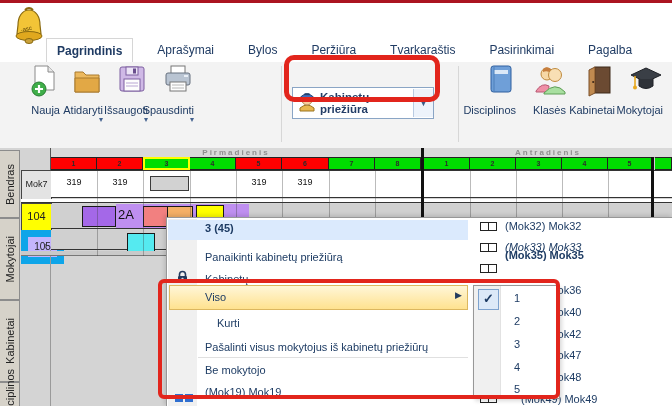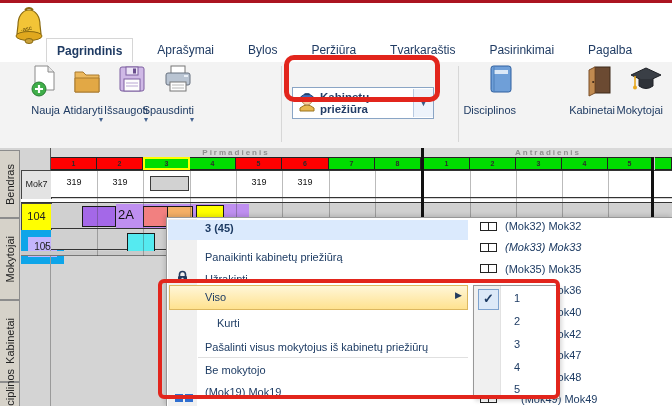--- a/index.html
+++ b/index.html
@@ -150,20 +150,31 @@
     <div class="rbtn" style="left:462px;">
       <span>
         <svg width="30" height="34" viewBox="0 0 30 34">
           <rect x="5" y="2" width="20" height="26" rx="2.5" fill="#6f9fd8" stroke="#2f5f9f"></rect>
           <rect x="8" y="6" width="14" height="4" fill="#dbe8f7"></rect>
           <path d="M8 2 L8 28" stroke="#4d7fb9"></path>
         </svg></span>
       <div class="lbl">Disciplinos</div>
     </div>
 
+    <div class="rbtn" style="left:512px;">
+      <span>
+        <svg width="32" height="34" viewBox="0 0 32 34">
+          <circle cx="13" cy="10" r="6" fill="#f6d8a6" stroke="#c08a3e"></circle>
+          <path d="M9 5 q4 -4 9 1 l-1 3 q-4 -3 -8 -1 Z" fill="#c77f3e"></path>
+          <path d="M2 27 Q8 18 15 22 L14 28 L2 28 Z" fill="#ef8fa6" stroke="#b85a74"></path>
+          <circle cx="21" cy="11" r="6.5" fill="#f8dfb4" stroke="#c08a3e"></circle>
+          <path d="M10 29 Q21 17 31 28 L31 30 L10 30 Z" fill="#a8dfa0" stroke="#5f9e57"></path>
+        </svg></span>
+      <div class="lbl">Klasės</div>
+    </div>
 
     <div class="rbtn" style="left:561px;">
       <span>
         <svg width="30" height="34" viewBox="0 0 30 34">
           <rect x="10" y="3" width="15" height="26" fill="#6b4a32" stroke="#3f2a1a"></rect>
           <path d="M10 3 L4 6 L4 32 L10 29 Z" fill="#c08a50" stroke="#7a4f28"></path>
           <circle cx="8.2" cy="18" r="1.1" fill="#3f2a1a"></circle>
         </svg></span>
       <div class="lbl">Kabinetai</div>
     </div>
@@ -268,21 +279,21 @@
     <div class="mi" style="top:4px;font-weight:bold;">3 (45)</div>
 
     <div class="mi" style="top:33px;">Panaikinti kabinetų priežiūrą</div>
 
     <div class="abs" style="left:9px;top:52px;">
       <svg width="13" height="15" viewBox="0 0 13 15">
         <path d="M3.5 6 V4.5 a3 3 0 0 1 6 0 V6" fill="none" stroke="#223a5e" stroke-width="1.6"></path>
         <rect x="2" y="6" width="9" height="7" rx="1" fill="#223a5e"></rect>
         <circle cx="6.5" cy="9" r="1.2" fill="#cfd8e6"></circle>
       </svg></div>
-    <div class="mi" style="top:55px;">Užrakinti</div>
+    <div class="mi" style="top:55px;">Kabinetų</div>
 
     <div class="viso"></div>
     <div class="mi" style="top:73px;">Viso</div>
     <div class="abs" style="left:288px;top:72px;font-size:9px;color:#223a5e;">▶</div>
 
     <div class="mi" style="top:99px;margin-left:12px;">Kurti</div>
     <div class="mi" style="top:123px;text-align:right;">Pašalinti visus mokytojus iš kabinetų priežiūrų</div>
 
     <div class="sep" style="left:31px;top:139px;width:270px;"></div>
 
@@ -293,21 +304,21 @@
         <rect x="0" y="0" width="8" height="8" fill="#2f6fd0"></rect>
         <rect x="10" y="0" width="8" height="8" fill="#2f6fd0"></rect>
       </svg></div>
     <div class="mi" style="top:168px;">(Mok19) Mok19</div>
 
     <div class="paneicon" style="top:4px;"></div>
     <div class="tmi" style="top:2px;">(Mok32) Mok32</div>
     <div class="paneicon" style="top:25px;"></div>
     <div class="tmi" style="top:23px;font-style:italic;">(Mok33) Mok33</div>
     <div class="paneicon" style="top:46px;"></div>
-    <div class="tmi" style="top:45px;">(Mok35) Mok35</div>
+    <div class="tmi" style="top:31px;font-weight:bold;">(Mok35) Mok35</div>
     <div class="paneicon" style="top:68px;"></div>
     <div class="tmi" style="top:66px;">(Mok36) Mok36</div>
     <div class="paneicon" style="top:90px;"></div>
     <div class="tmi" style="top:88px;">(Mok40) Mok40</div>
     <div class="paneicon" style="top:111px;"></div>
     <div class="tmi" style="top:110px;">(Mok42) Mok42</div>
     <div class="paneicon" style="top:133px;"></div>
     <div class="tmi" style="top:131px;">(Mok47) Mok47</div>
     <div class="paneicon" style="top:155px;"></div>
     <div class="tmi" style="top:153px;">(Mok48) Mok48</div>

